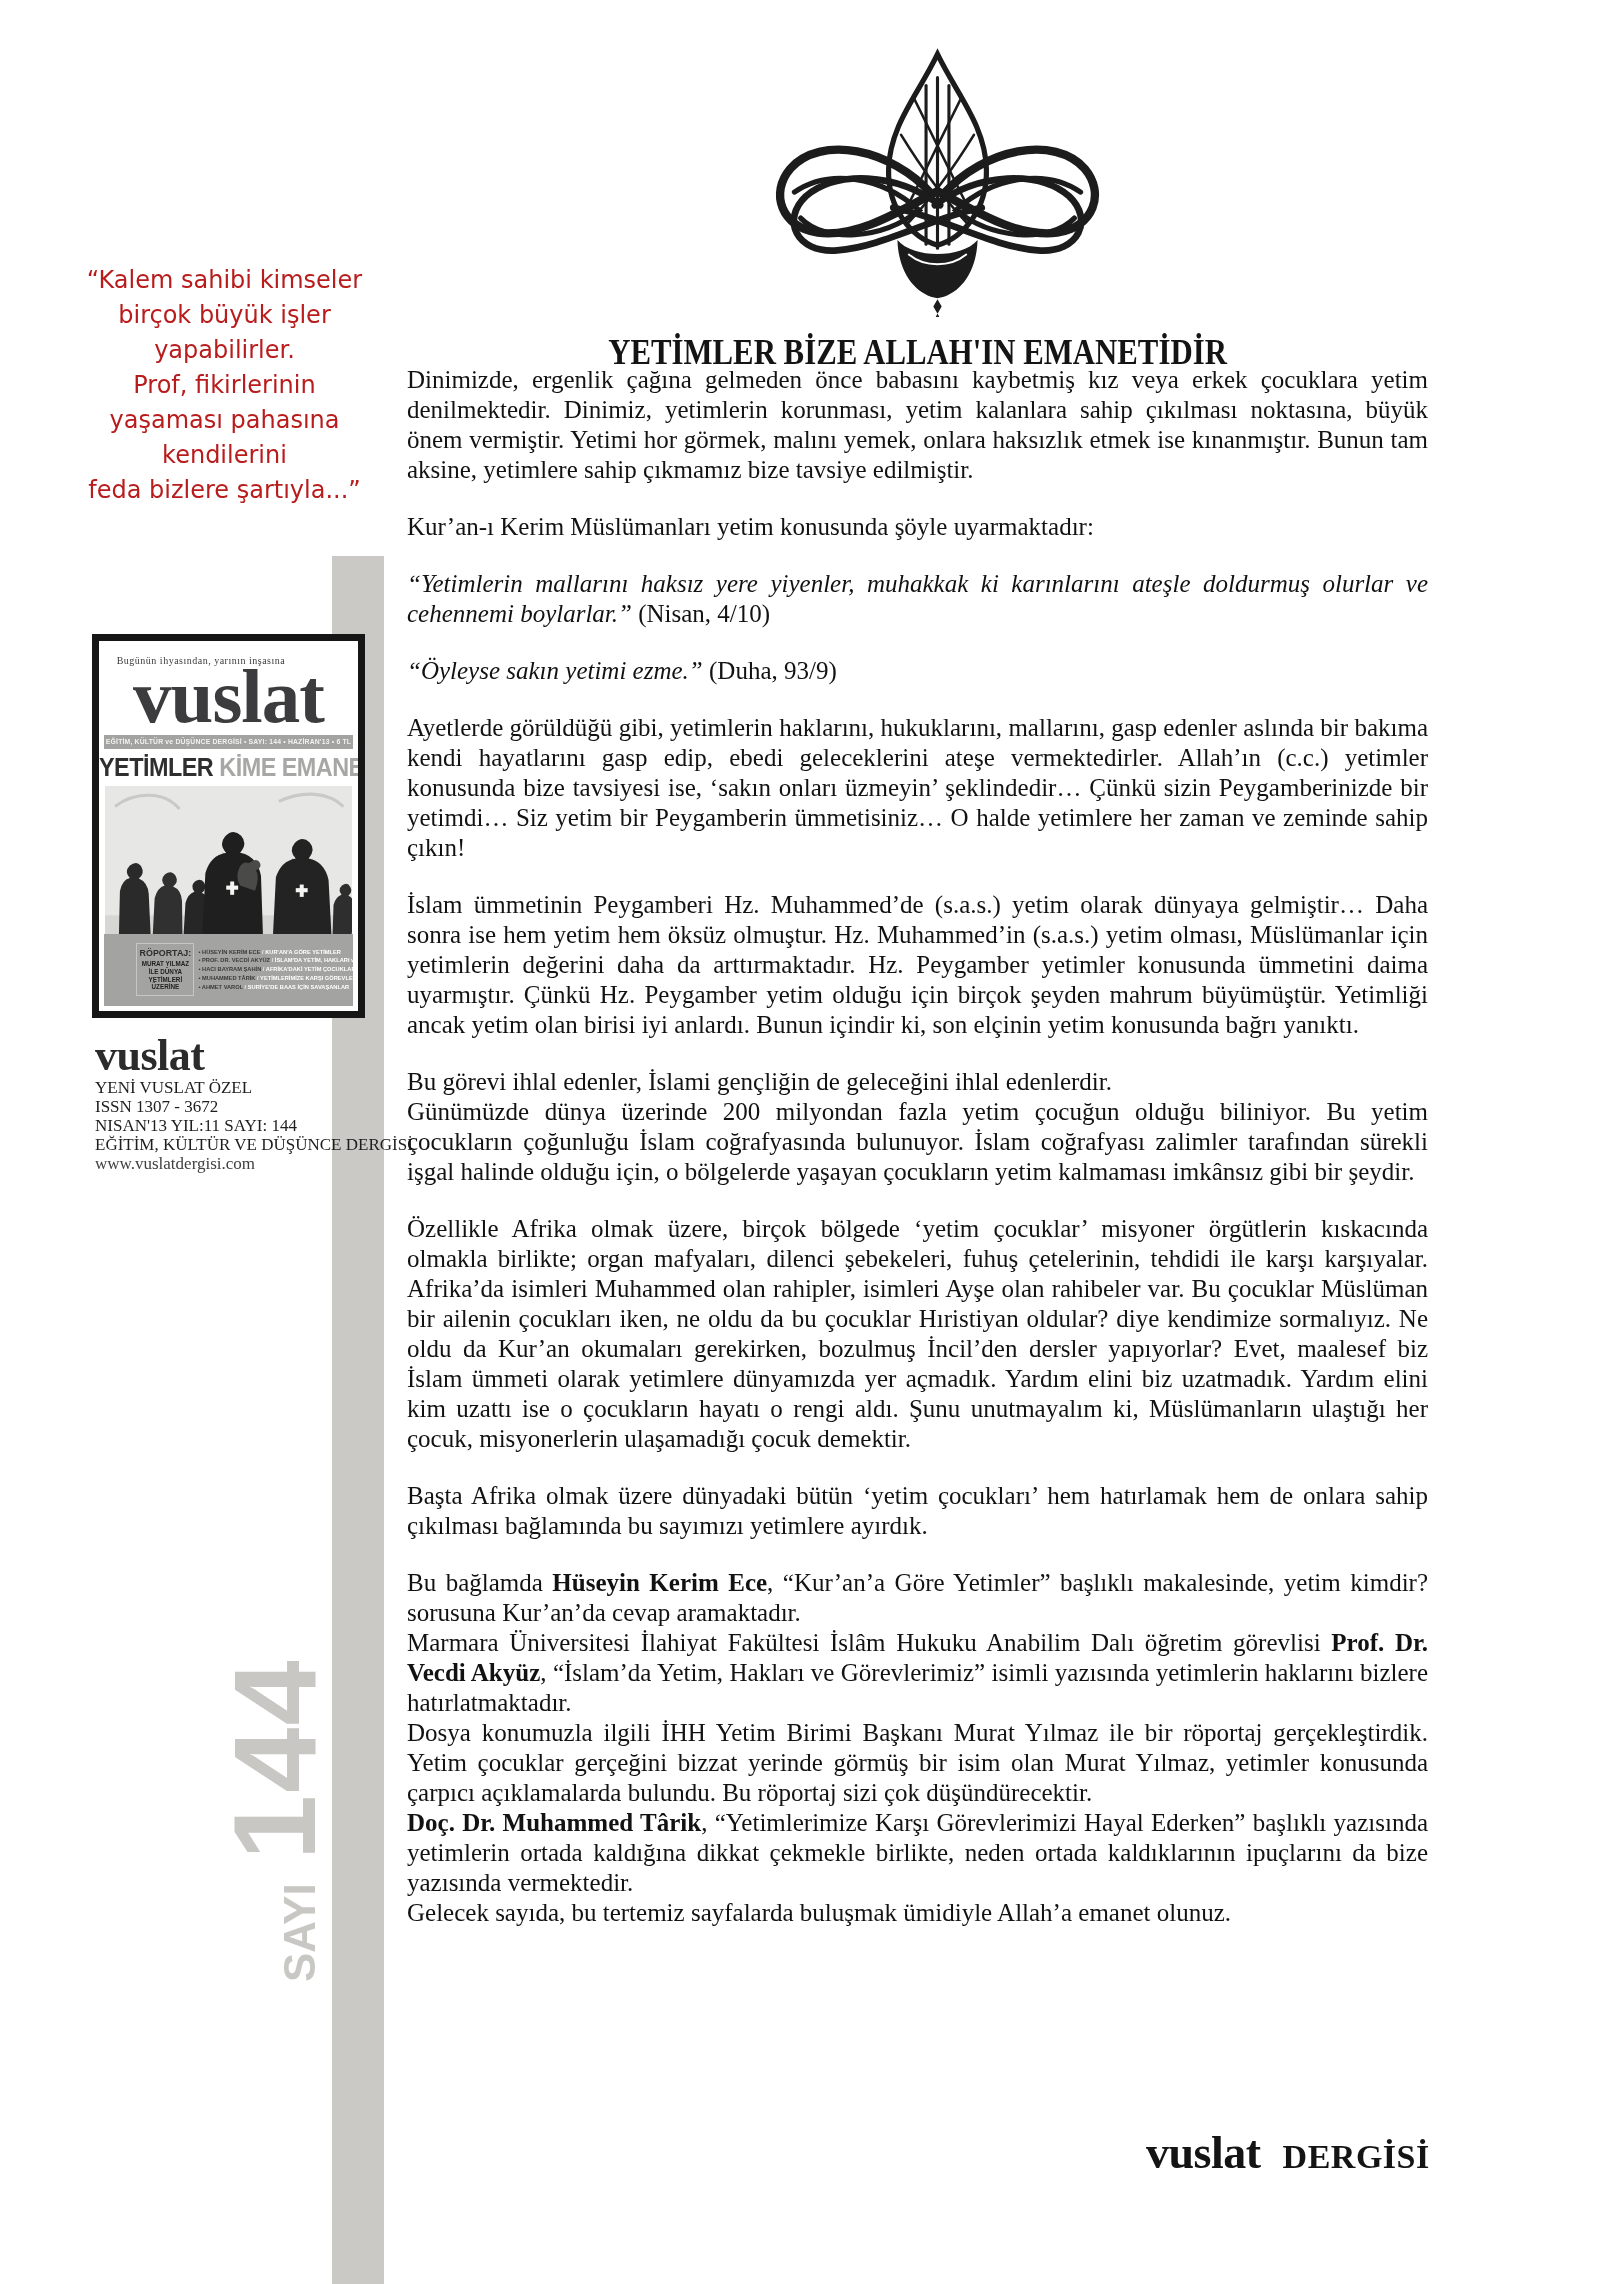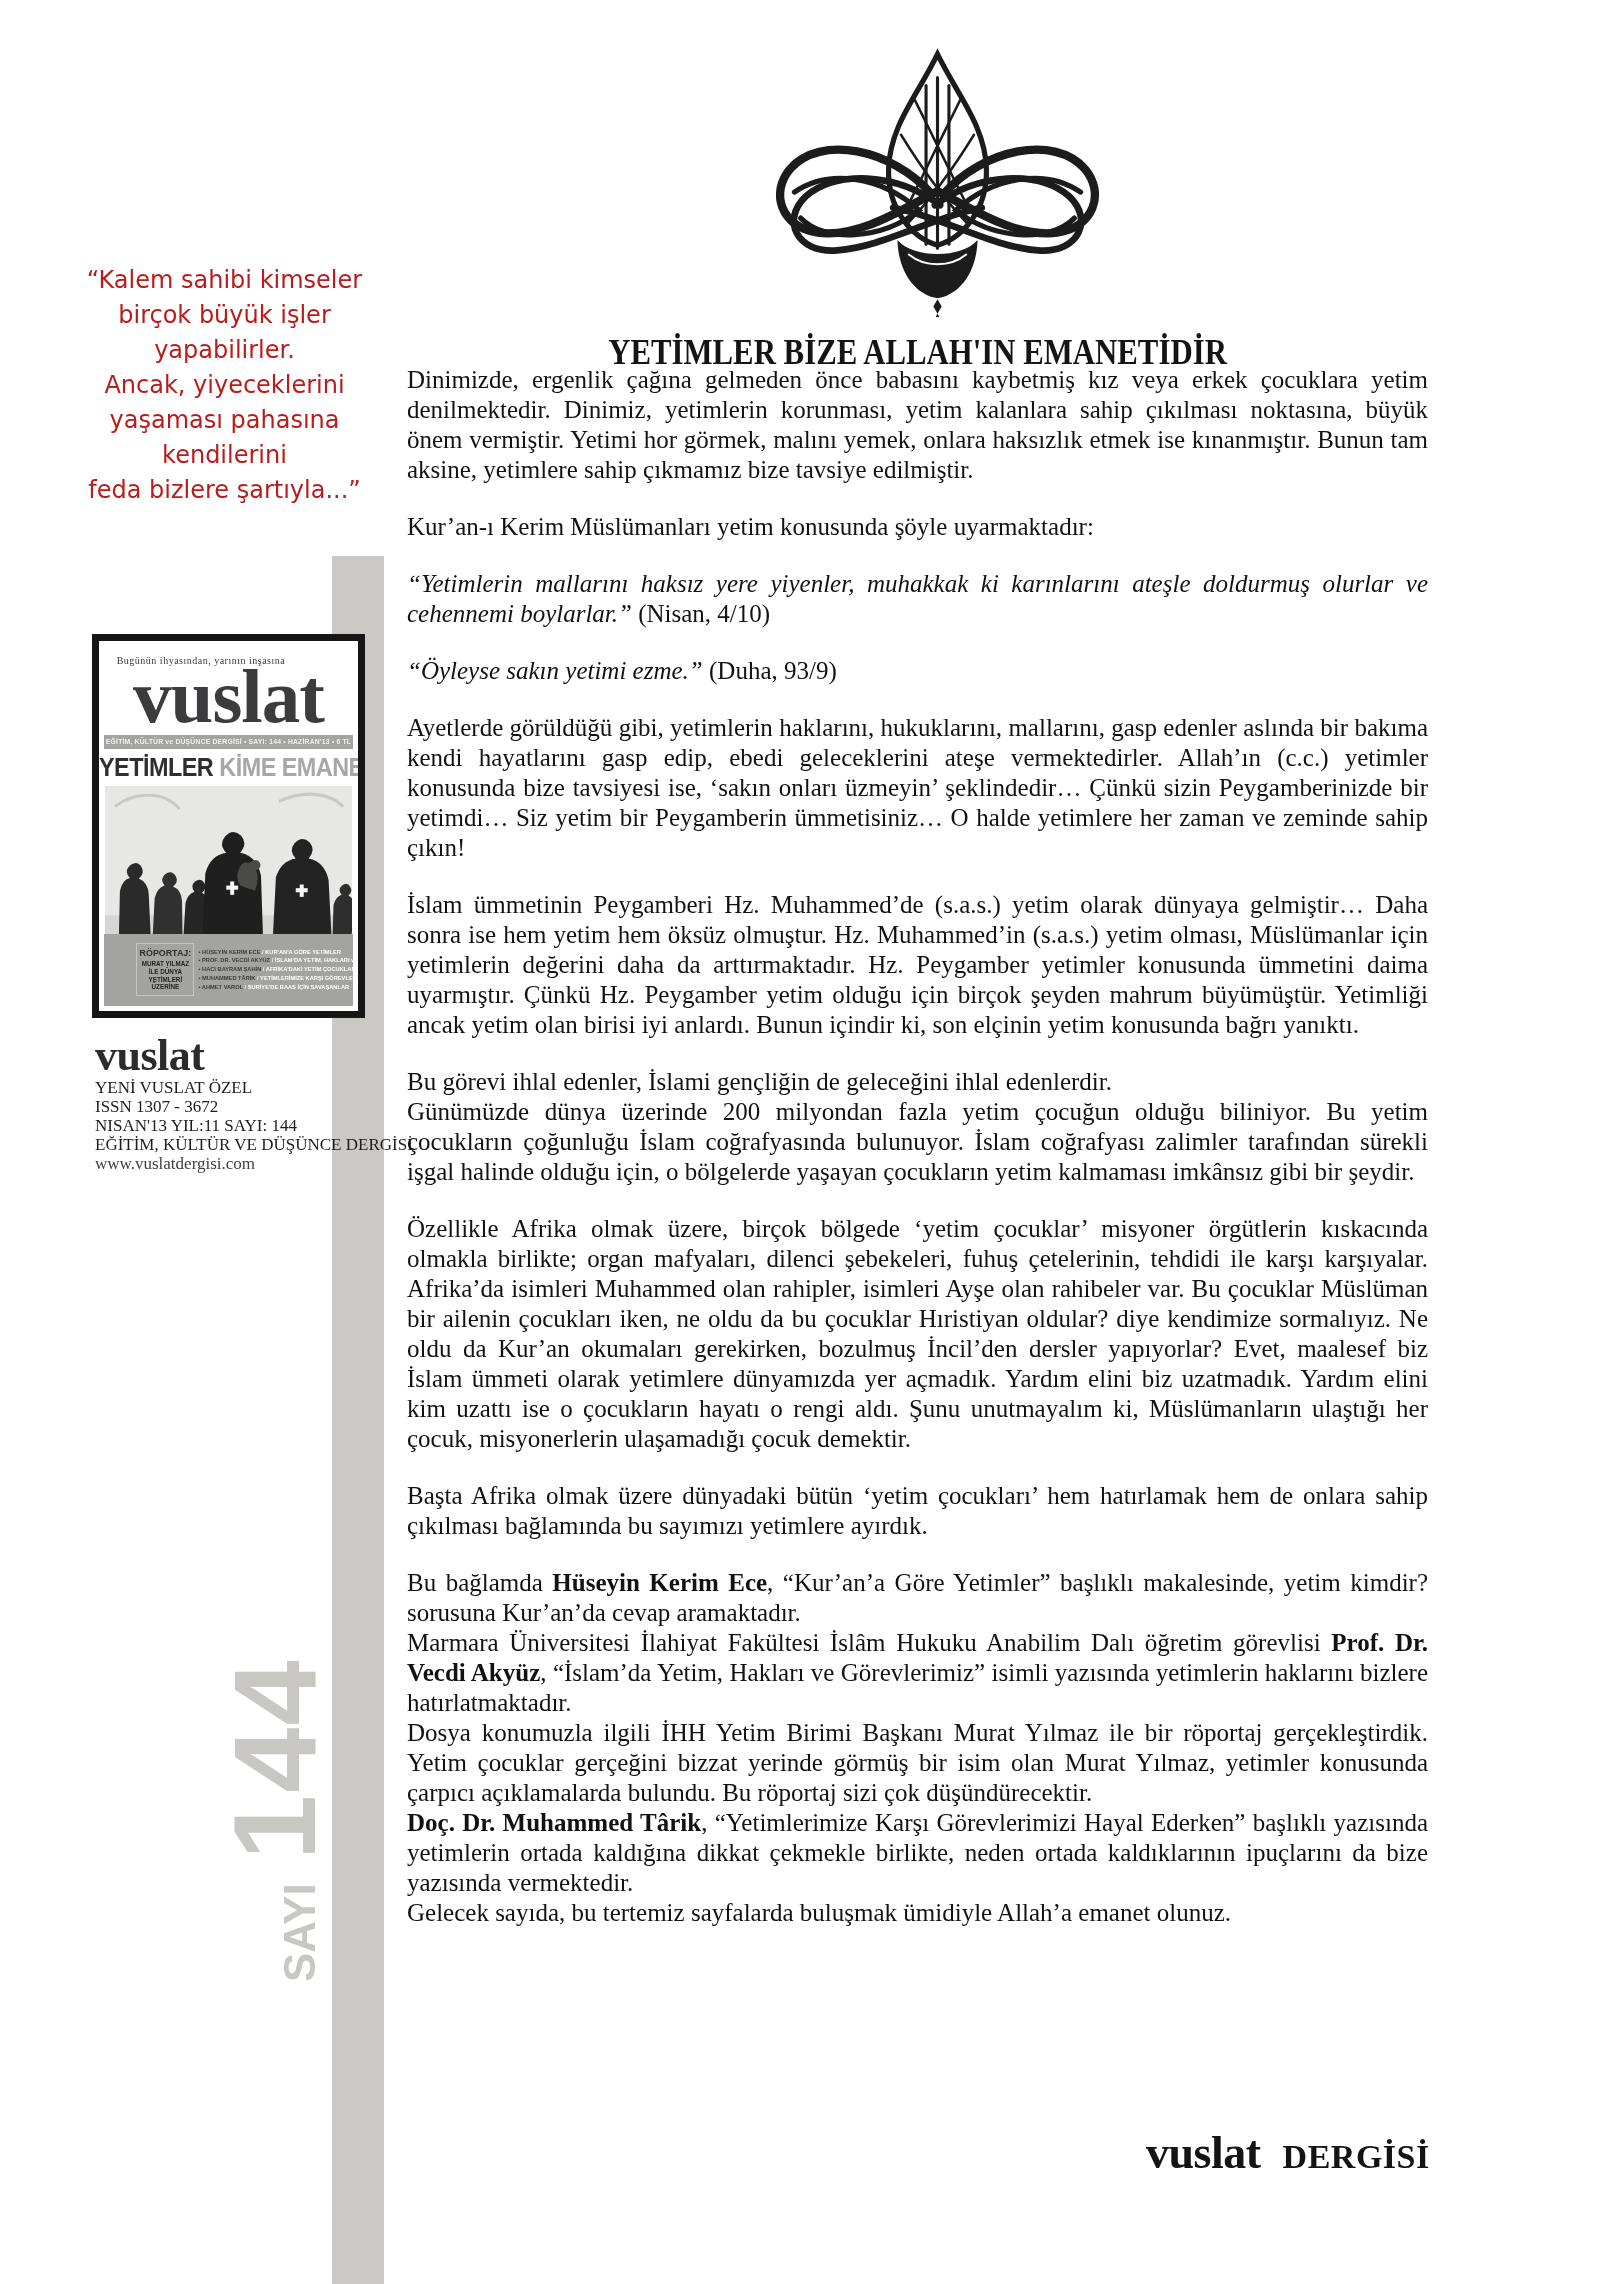--- a/index.html
+++ b/index.html
@@ -158,21 +158,21 @@
 
     <path d="M345 506 L337 520 L345 534 L353 520 Z" fill="#1c1c1c" stroke="none"></path>
     <path d="M345 534 C 336 548, 336 560, 345 572 C 354 560, 354 548, 345 534 Z" fill="#1c1c1c" stroke="none"></path>
   </svg>
 </div>
 
 <div class="side-quote">
   <span>“Kalem sahibi kimseler</span>
   <span>birçok büyük işler</span>
   <span>yapabilirler.</span>
-  <span>Ancak, yiyeceklerini</span>
+  <span>Prof, fikirlerinin</span>
   <span>yaşaması pahasına</span>
   <span>kendilerini</span>
   <span>feda bizlere şartıyla...”</span>
 </div>
 
 <div class="cover">
   <div class="cover-tagline">Bugünün ihyasından, yarının inşasına</div>
   <div class="cover-logo">vuslat</div>
   <div class="cover-band">EĞİTİM, KÜLTÜR ve DÜŞÜNCE DERGİSİ • SAYI: 144 • HAZİRAN'13 • 6 TL</div>
   <div class="cover-headline">

